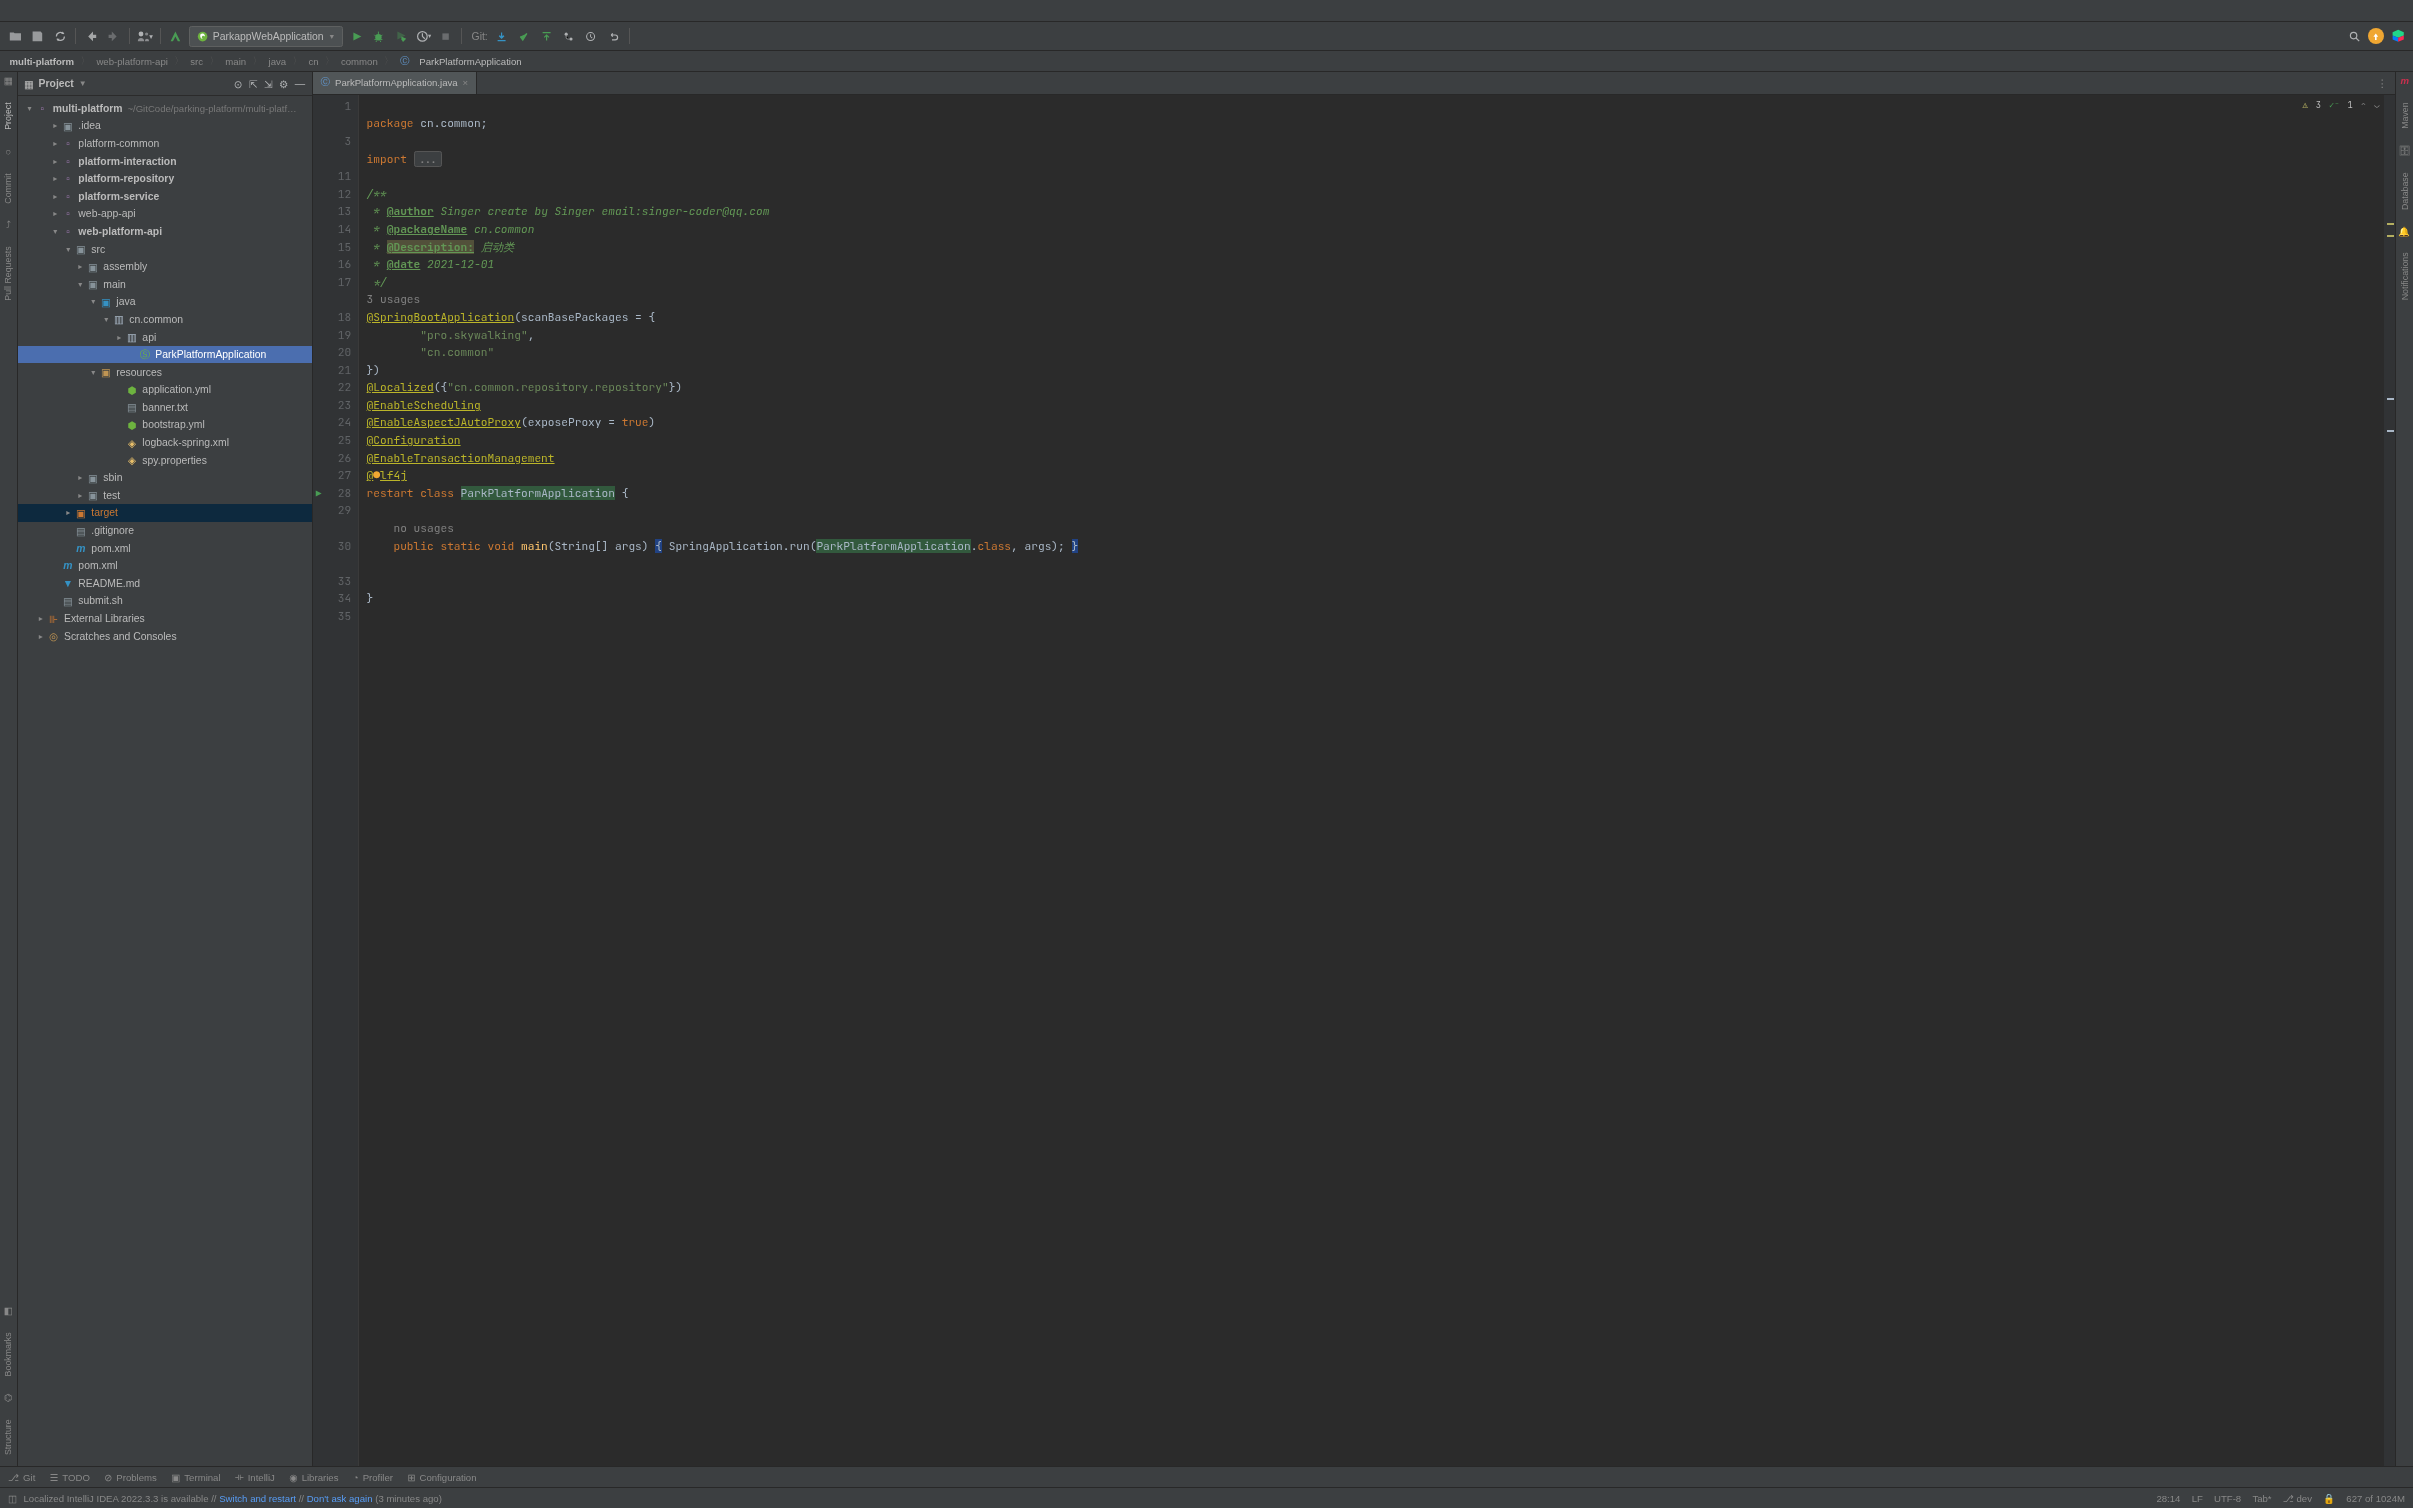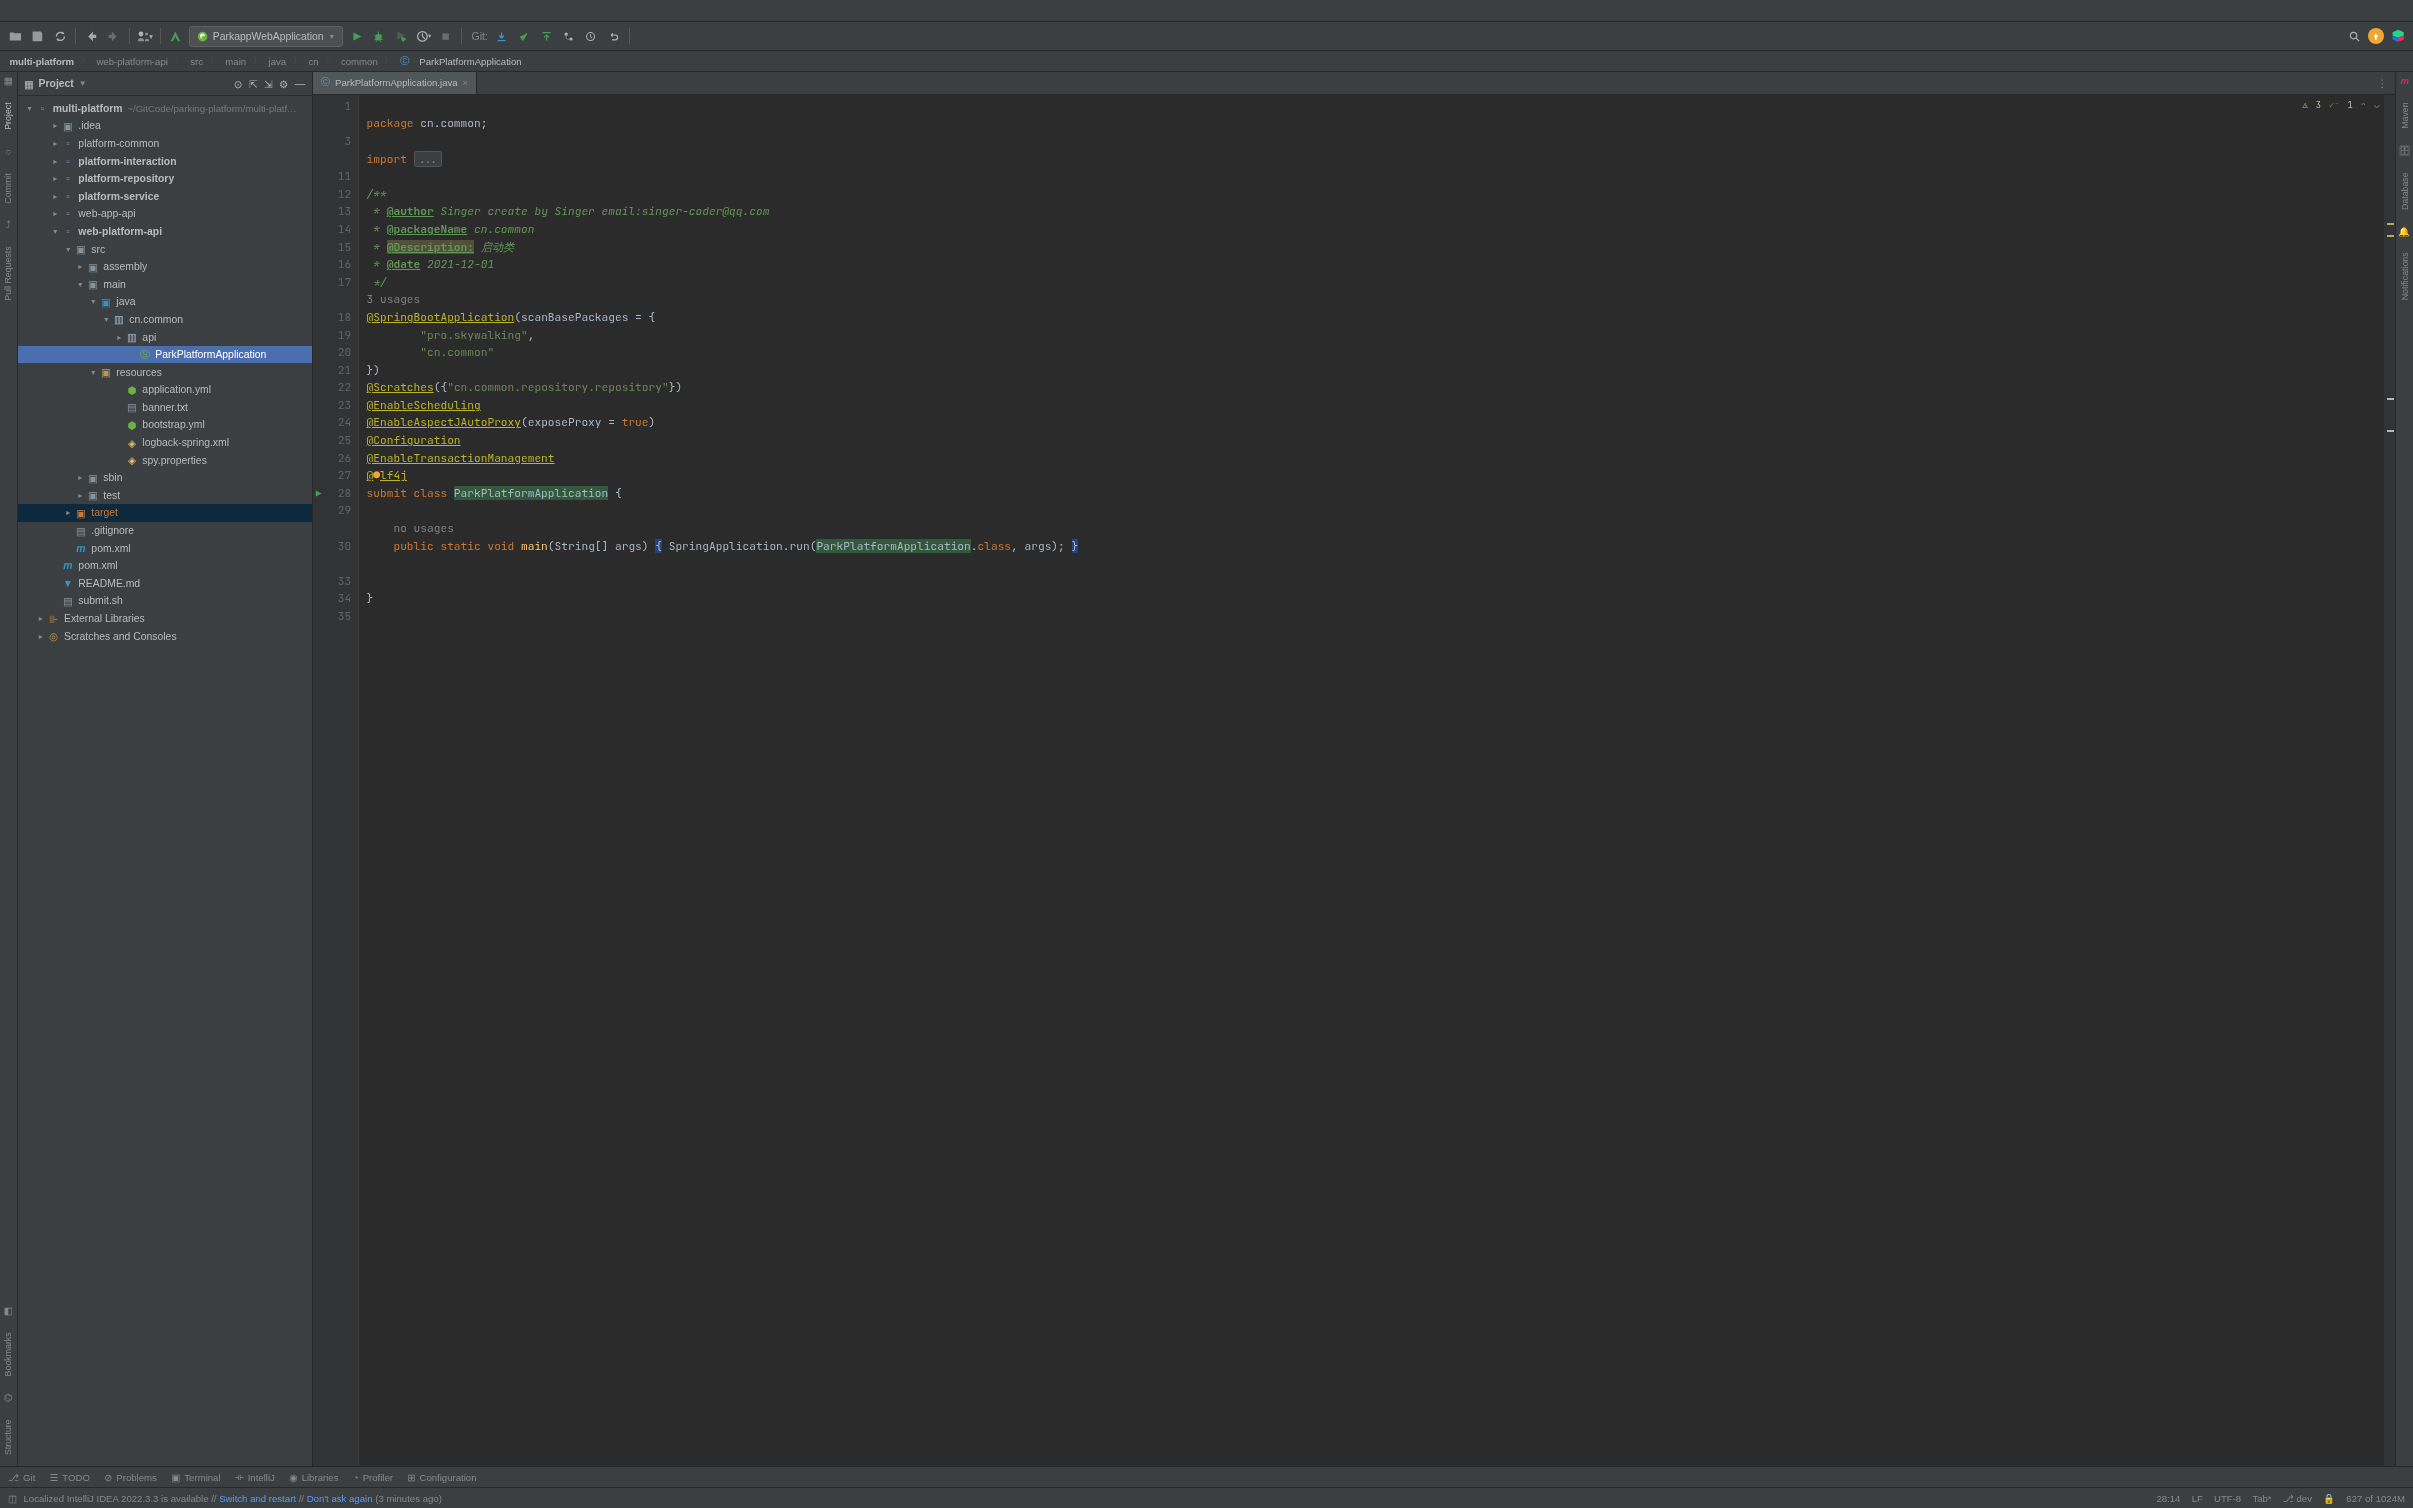--- a/index.html
+++ b/index.html
@@ -685,27 +685,27 @@
 <span class="doc"> * </span><span class="doctag">@author</span><span class="doc"> Singer create by Singer email:singer-coder@qq.com</span>
 <span class="doc"> * </span><span class="doctag">@packageName</span><span class="doc"> cn.common</span>
 <span class="doc"> * </span><span class="doctag" style="background:#52503a">@Description:</span><span class="doc"> 启动类</span>
 <span class="doc"> * </span><span class="doctag">@date</span><span class="doc"> 2021-12-01</span>
 <span class="doc"> */</span>
 <span class="cmt">3 usages</span>
 <span class="ann">@SpringBootApplication</span><span>(</span><span>scanBasePackages</span><span> = {</span>
         <span class="str">"pro.skywalking"</span><span>,</span>
         <span class="str">"cn.common"</span>
 <span>})</span>
-<span class="ann">@Scratches</span><span>({</span><span class="str">"cn.common.repository.repository"</span><span>})</span>
+<span class="ann">@Localized</span><span>({</span><span class="str">"cn.common.repository.repository"</span><span>})</span>
 <span class="ann">@EnableScheduling</span>
 <span class="ann">@EnableAspectJAutoProxy</span><span>(</span><span>exposeProxy</span><span> = </span><span class="kw">true</span><span>)</span>
 <span class="ann">@Configuration</span>
 <span class="ann">@EnableTransactionManagement</span>
 <span class="ann">@</span><span style="color:#f0a732">●</span><span class="ann">lf4j</span>
-<span class="kw">submit class </span><span class="id-hi">ParkPlatformApplication</span><span> {</span>
+<span class="kw">restart class </span><span class="id-hi">ParkPlatformApplication</span><span> {</span>
 <span></span>
     <span class="cmt">no usages</span>
 <span class="kw">    public static void </span><span class="fn">main</span><span>(</span><span>String</span><span>[] args) </span><span class="softwrap-hi">{</span><span> SpringApplication</span><span>.run(</span><span class="id-hi">ParkPlatformApplication</span><span>.</span><span class="kw">class</span><span>, args); </span><span class="softwrap-hi">}</span>
 <span></span>
 <span></span>
 <span>}</span>
 <span></span>
       </div>
       <div class="editor-minimap">
         <div class="minimark" style="top:128px;background:#b3ae60"></div>

